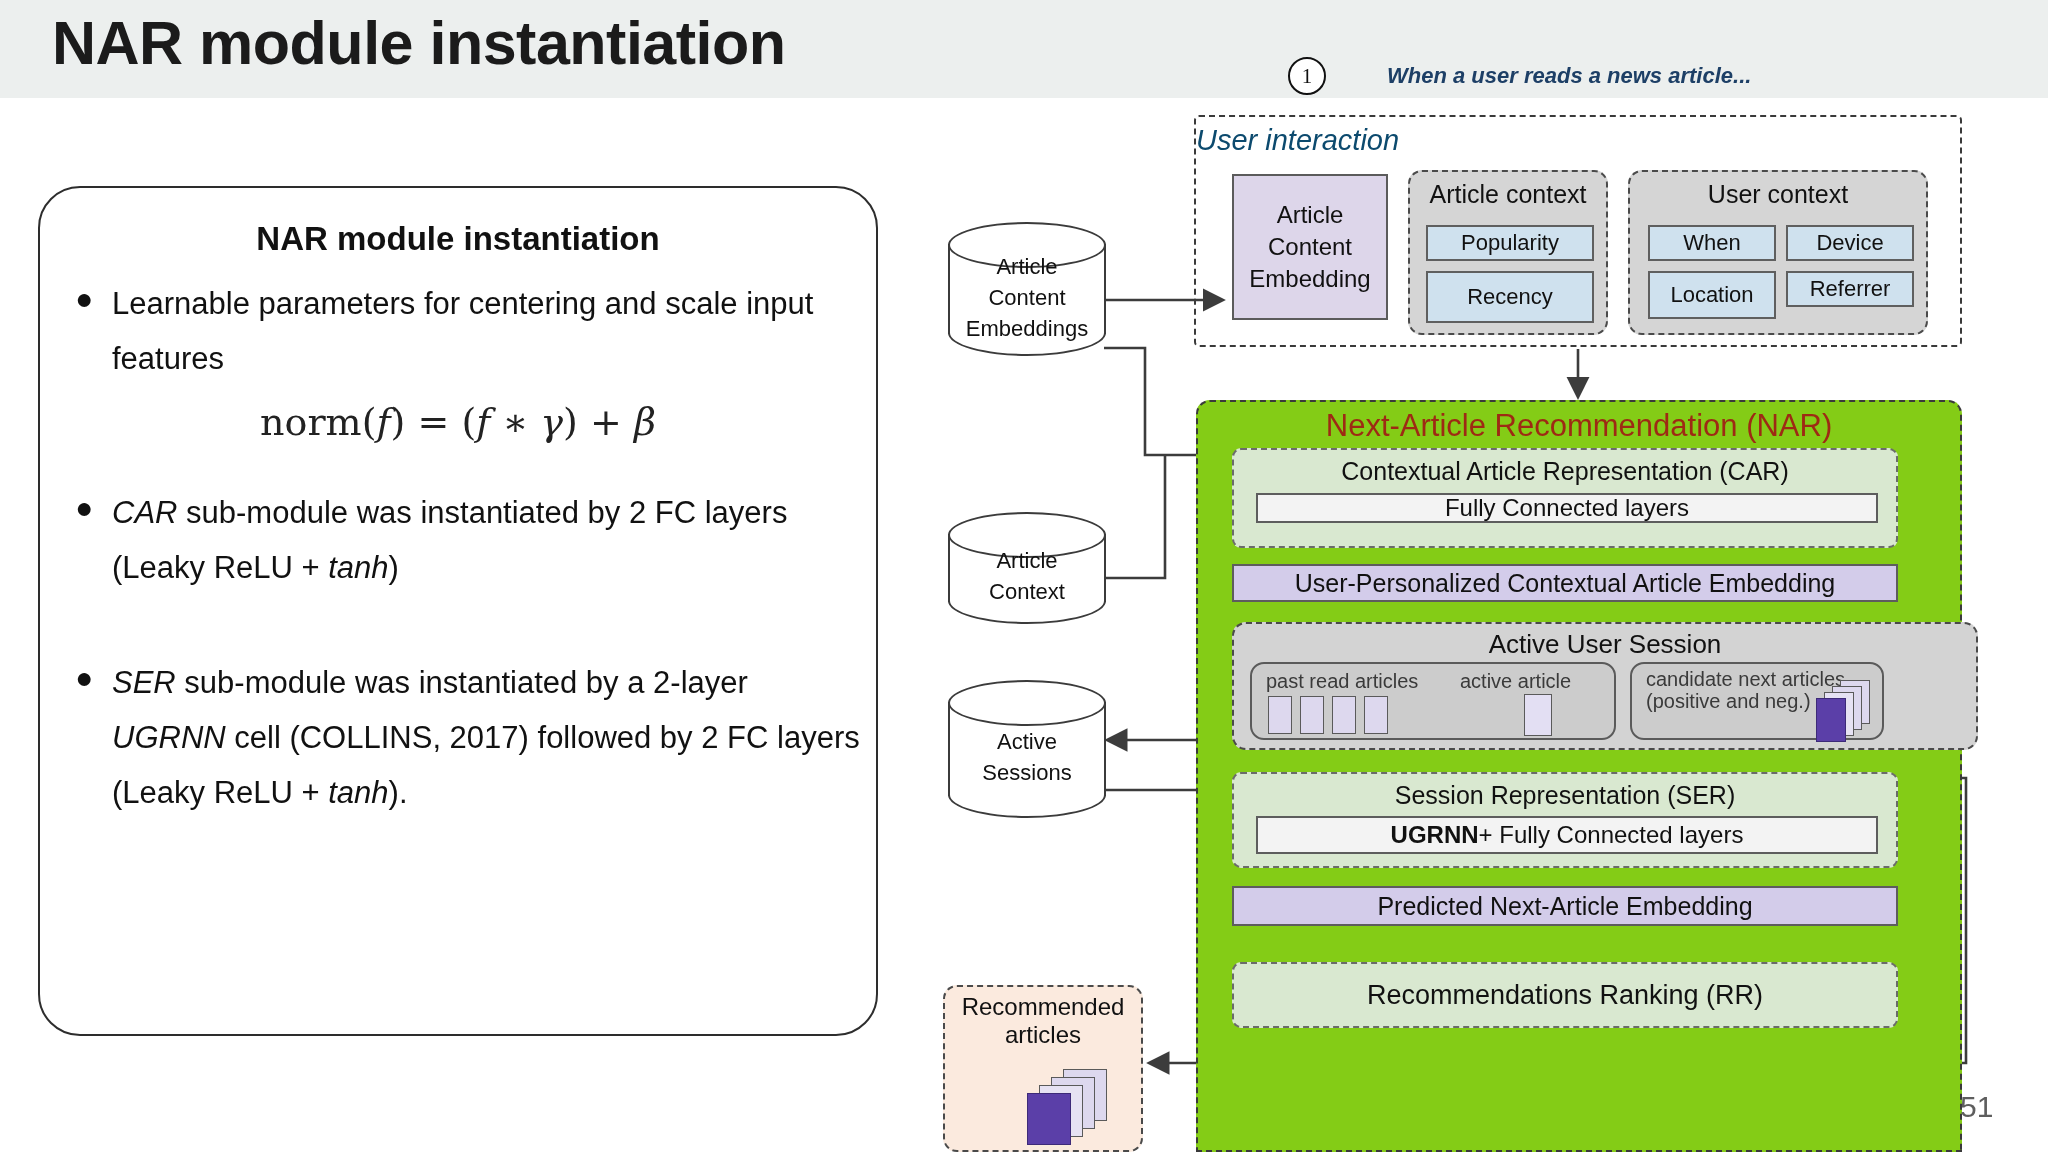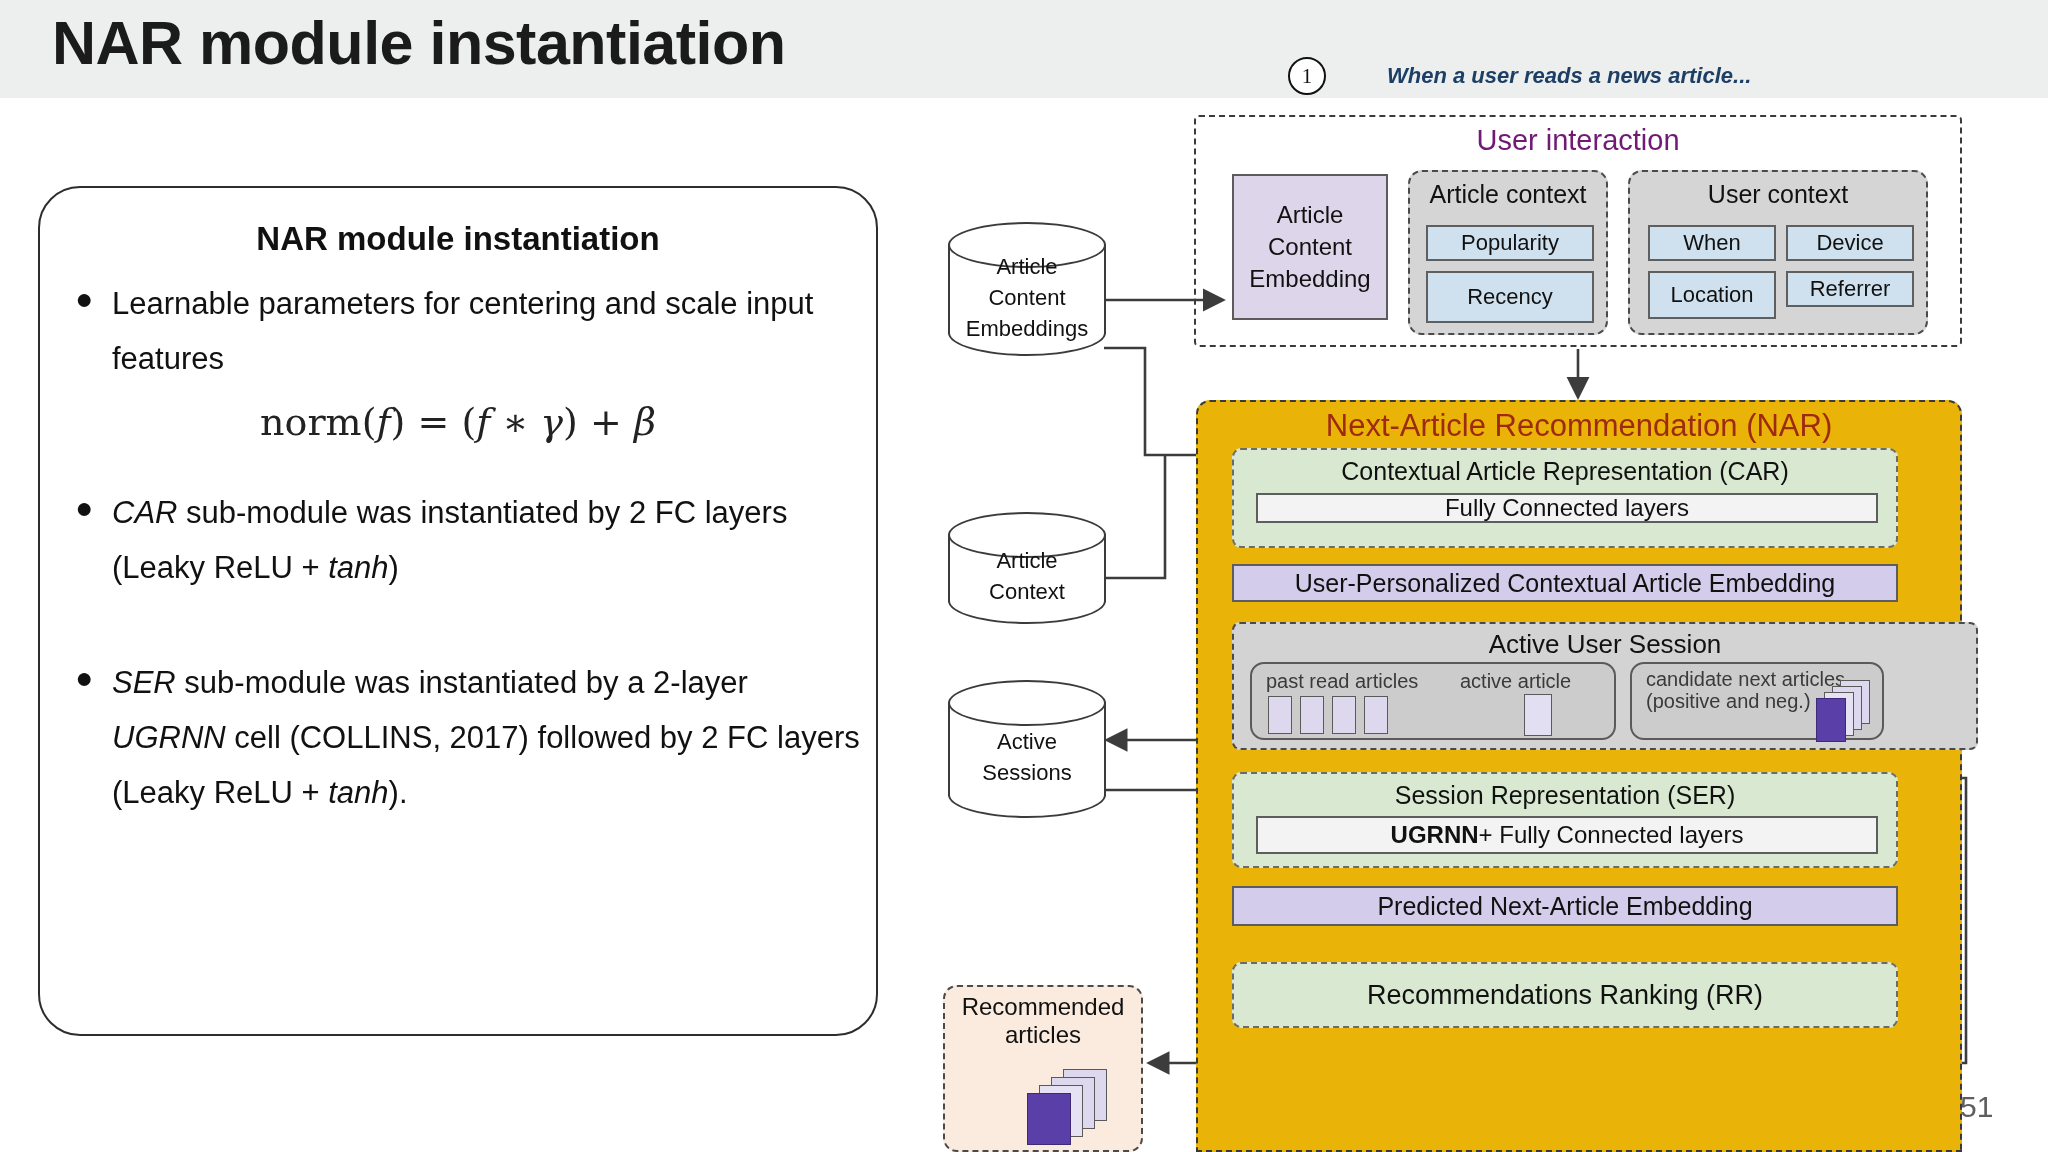--- a/index.html
+++ b/index.html
@@ -99,22 +99,22 @@
     font-size:22px; line-height:31px; color:#111; text-align:center;
     padding-top:16px;
   }
 
   
   #user-interaction{
     position:absolute; left:1194px; top:115px; width:768px; height:232px;
     border:2.5px dashed #3a3a3a; border-radius:5px; background:transparent;
   }
   #ui-title{
-    position:absolute; left:0; top:7px; width:100%; text-align:center;
-    font-size:29px; color:#701a75;
+    position:absolute; left:0; top:7px; width:100%; 
+    font-size:29px; font-style:italic; color:#0c4a6e;
   }
   #article-content-embedding{
     position:absolute; left:36px; top:57px; width:156px; height:146px;
     background:#ddd6ea; border:2.5px solid #5b5b5b;
     display:flex; flex-direction:column; align-items:center; justify-content:center;
     font-size:24px; line-height:32px; color:#111; text-align:center;
   }
   .ctx-group{
     position:absolute; border:2.5px dashed #4a4a4a; border-radius:14px; background:#d5d5d5;
   }
@@ -133,21 +133,21 @@
   #chip-recency{    left:16px; top:99px; width:168px; height:52px; }
   #chip-time{       left:18px;  top:53px; width:128px; height:36px; }
   #chip-device{     left:156px; top:53px; width:128px; height:36px; }
   #chip-location{   left:18px;  top:99px; width:128px; height:48px;text-align:center; }
   #chip-referrer{   left:156px; top:99px; width:128px; height:36px; }
 
   
   #nar-box{
     position:absolute; left:1196px; top:400px; width:766px; height:752px;
     border:2.5px dashed #3a3a3a; border-top-left-radius:14px; border-top-right-radius:14px;
-    background:#eab308;
+    background:#84cc16;
   }
   #nar-title{
     position:absolute; left:0; top:6px; width:100%; text-align:center;
     font-size:31px; color:#9e2a14; white-space:nowrap;
   }
 
   .green-block{
     position:absolute; background:#d9e8d0; border:2.5px dashed #6b6b6b; border-radius:9px;
   }
   .green-title{
@@ -167,21 +167,21 @@
   .purple-bar{
     position:absolute; background:#d3ccea; border:2px solid #5d5d5d;
     display:flex; align-items:center; justify-content:center;
     font-size:25px; color:#111;
   }
   #upcae-bar{ left:34px; top:162px; width:666px; height:38px; }
 
   
   #active-session{
     position:absolute; left:34px; top:220px; width:746px; height:128px;
-    background:#d3d3d3; border:2.5px dashed #4a4a4a; border-radius:8px;
+    background:#d3d3d3; border:2.5px dashed #4a4a4a; border-radius:14px;
   }
   #aus-title{
     position:absolute; left:0; top:5px; width:100%; text-align:center;
     font-size:26px; color:#111;
   }
   .sub-round{
     position:absolute; border:2px solid #5a5a5a; border-radius:14px; background:#cccccc;
   }
   #past-sub{ left:16px; top:38px; width:366px; height:78px; }
   #cand-sub{ left:396px; top:38px; width:254px; height:78px; }

